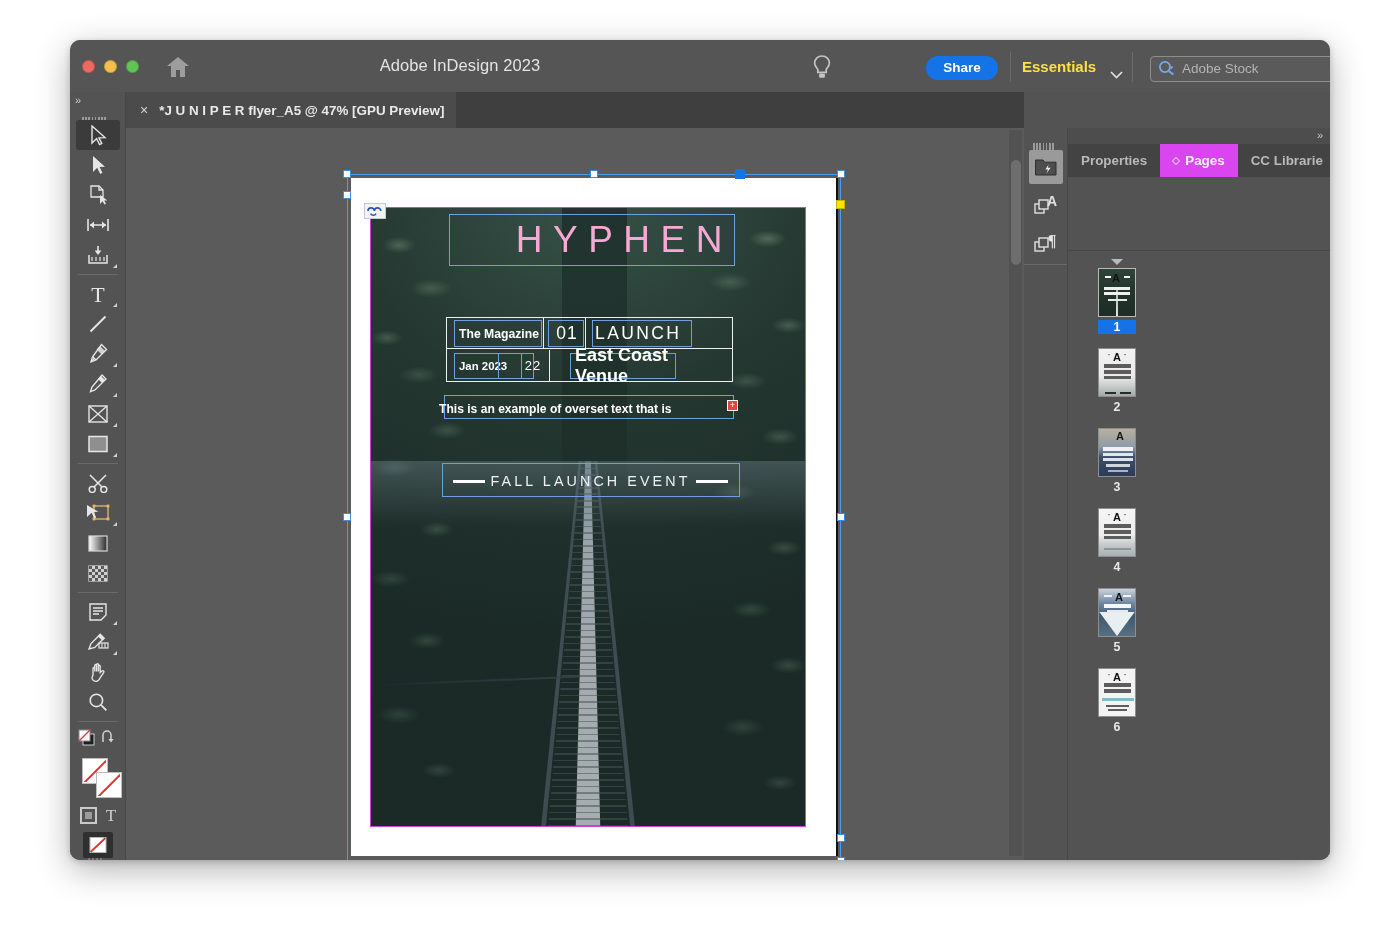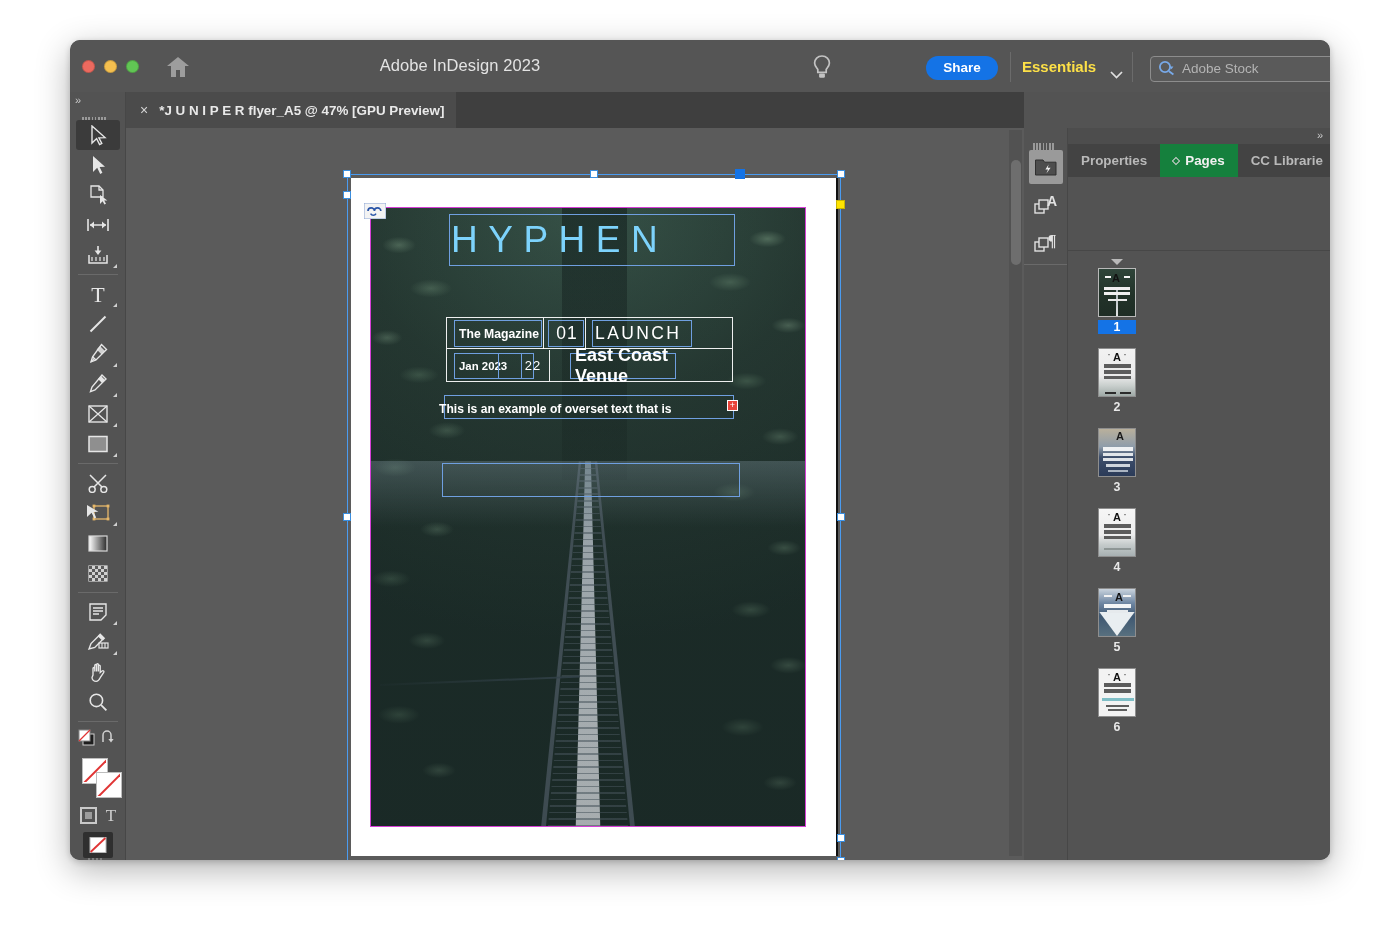--- a/index.html
+++ b/index.html
@@ -158,21 +158,21 @@
   .vscroll .thumb{ position:absolute; left:1.5px; top:30px; width:10px; height:105px; background:#6e6e6e; border-radius:5px;}
 
   
   .dz { position:absolute; color:#fff; }
   .tframe { position:absolute; outline:1px solid #6f9fe0; pointer-events:none; }
   .wframe { position:absolute; outline:1.4px solid rgba(255,255,255,.92); }
 
   .hyphen {
     left:80px; top:8px; width:282px; height:44px;
     font-size:37px; letter-spacing:10.5px; font-weight:300;
-    text-align:left; line-height:48px; color:#7dd3fc;
+    text-align:right; line-height:48px; color:#f9a8d4;
     font-family:"Liberation Sans", sans-serif;
   }
   .cell { position:absolute; color:#fff; display:flex; align-items:center; }
   .hline { position:absolute; background:rgba(255,255,255,.92); height:1.4px;}
   .vline { position:absolute; background:rgba(255,255,255,.92); width:1.4px;}
   .overset-txt {
     font-size:12.1px; font-weight:bold; color:#fff; white-space:nowrap;
     letter-spacing:0px;
   }
   .overset-plus{
@@ -211,21 +211,21 @@
   .panel {
     position:absolute; left:998px; top:104px; width:262px; height:752px;
     background:#535353;
   }
   .panel-tabs { position:absolute; left:0; top:0; width:262px; height:33px; background:#434343; display:flex;}
   .ptab {
     height:33px; display:flex;align-items:center; padding:0 13px;
     color:#b9b9b9; font-size:13.4px; font-weight:bold; cursor:pointer;
     white-space:nowrap;
   }
-  .ptab.active{ background:#15803d; color:#f1f1f1;}
+  .ptab.active{ background:#d946ef; color:#f1f1f1;}
   .ptab .diamond{
     width:6px;height:6px;border:1px solid #cfcfcf; transform:rotate(45deg);
     margin-right:6px;
   }
 
   .masterrow{
     position:absolute; left:0; width:262px; height:33px; display:flex;align-items:center;
     cursor:pointer;
   }
   .masterrow .nm{ margin-left:14px; color:#eeeeee; font-size:13.2px;}
@@ -642,20 +642,25 @@
         <div class="cell" style="left:204px; top:146px; width:110px; height:24px; font-size:18px; font-weight:bold;">East Coast Venue</div>
 
         <div class="tframe" style="left:74px; top:188px; width:288px; height:22px;">
         </div>
         <div style="position:absolute;left:68px;top:191px;width:280px;height:17px;">
           <span class="overset-txt">This is an example of overset text that is</span>
         </div>
         <div class="overset-plus" style="left:356px; top:192px;">+</div>
 
         <div class="tframe" style="left:72px; top:256px; width:296px; height:32px;"></div>
+        <div class="dz fall-wrap">
+          <div class="dash" style="left:10px;"></div>
+          <div class="fall-txt">FALL LAUNCH EVENT</div>
+          <div class="dash" style="right:10px;"></div>
+        </div>
       </div>
 
       <div class="linkbadge">
         <svg width="22" height="16" viewBox="0 0 22 16">
           <rect x="0" y="0" width="22" height="16" fill="#f3f3f3" stroke="#8ba6d6" stroke-width="1"></rect>
           <path d="M4 8 A3.2 3.2 0 0 1 10.4 8 A3.2 3.2 0 0 1 16.8 8" fill="none" stroke="#2a55a8" stroke-width="1.7"></path>
           <path d="M6.6 10.6 A3 3 0 0 0 12 10.6" fill="none" stroke="#2a55a8" stroke-width="1.5"></path>
         </svg>
       </div>
 

